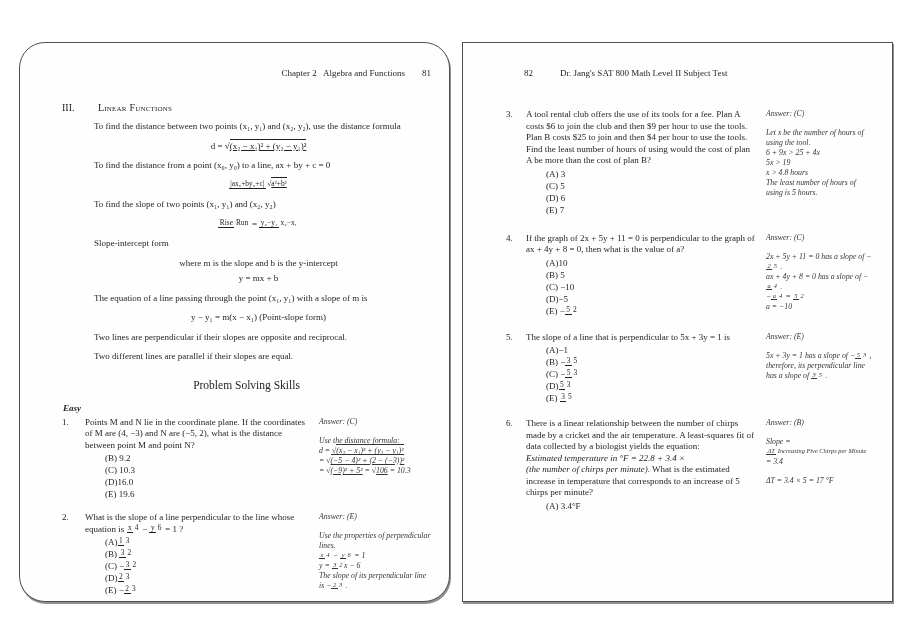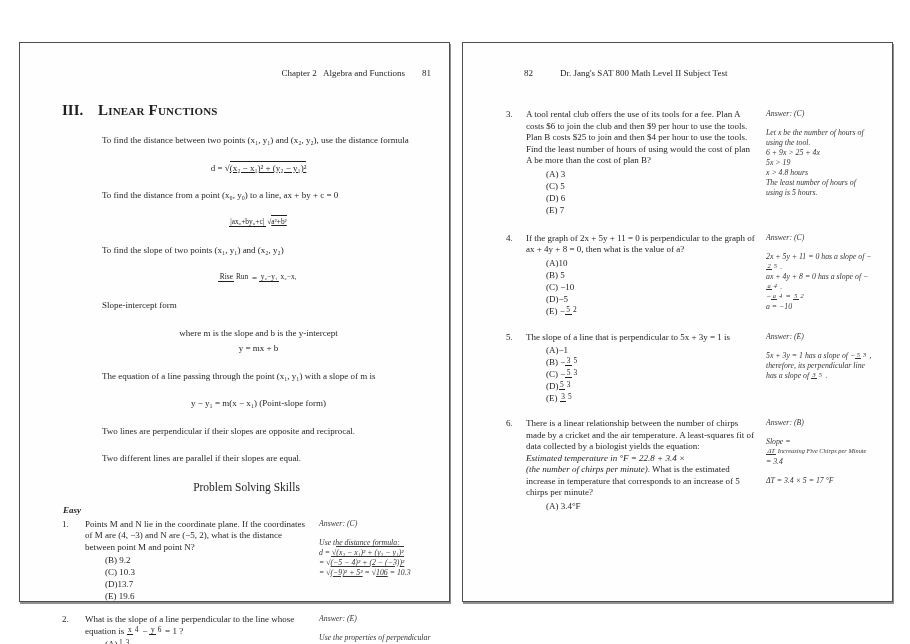--- a/index.html
+++ b/index.html
@@ -1,35 +1,35 @@
 <!DOCTYPE html>
 <html><head>
 <meta charset="utf-8">
 <style>
   html,body{margin:0;padding:0;width:910px;height:644px;background:#ffffff;overflow:hidden;}
   body{font-family:"Liberation Serif","DejaVu Serif",serif;color:#1f1f1f;}
   .canvas{position:relative;width:910px;height:644px;background:#ffffff;}
   .page{position:absolute;top:42px;width:431px;height:560px;background:#fffefe;
         border:1px solid #4e4e4e;box-sizing:border-box;box-shadow:1px 2px 0 0 #909090;}
-  .page-left{left:19px;}
+  .page-left{left:19px;border-radius:26px;}
   .page-right{left:462px;}
   .inner{padding:15px 18px 0 42px;}
   .inner-r{padding:15px 18px 0 43px;}
 
   .hdr{font-size:9px;line-height:10px;white-space:pre;}
   .hdr-left{text-align:right;}
   .hdr .gapnum{margin-left:17px;}
   .hdr-right .gaptitle{margin-left:27px;}
 
-  .sec{margin-top:14px;font-size:15px;font-weight:bold;display:flex;}
+  .sec{margin-top:14px;font-size:10px;font-weight:normal;display:flex;}
   .sec-num{width:36px;}
   .sec-title{font-variant:small-caps;letter-spacing:.2px;}
 
   .tx{margin-left:24px;font-size:9px;line-height:11.5px;}
-  .tx p{margin:16px;}
+  .tx p{margin:8px;}
   .fcenter{text-align:center;margin:2px 0;}
   .mt4{margin-top:4px;} .mt10{margin-top:10px;} .mt12{margin-top:12px;}
 
   .ptitle{margin-top:16px;text-align:center;font-size:11.5px;font-weight:normal;}
   .easy{margin-top:12px;margin-left:1px;font-size:9px;font-weight:bold;font-style:italic;}
 
   .q{display:flex;align-items:flex-start;font-size:9px;line-height:11.5px;}
   .qnum{width:23px;flex:none;}
   .qbody{flex:none;}
   .q-l .qbody{width:225px;}
@@ -102,21 +102,21 @@
       <div class="ptitle">Problem Solving Skills</div>
       <div class="easy">Easy</div>
 
       <div class="q q-l mt4">
         <div class="qnum">1.</div>
         <div class="qbody">
           <p>Points M and N lie in the coordinate plane. If the coordinates of M are (4, −3) and N are (−5, 2), what is the distance between point M and point N?</p>
           <div class="opts">
             <div class="opt">(B) 9.2</div>
             <div class="opt">(C) 10.3</div>
-            <div class="opt">(D)13.7</div>
+            <div class="opt">(D)16.0</div>
             <div class="opt">(E) 19.6</div>
           </div>
         </div>
         <div class="qans">
           <div class="ans-label">Answer: (C)</div>
           <div class="sol">
             <p>Use the distance formula:</p>
             <p>d = <span class="sq">√<span class="rad">(x₂ − x₁)² + (y₂ − y₁)²</span></span></p>
             <p>= <span class="sq">√<span class="rad">(−5 − 4)² + (2 − (−3))²</span></span></p>
             <p>= <span class="sq">√<span class="rad">(−9)² + 5²</span></span> = <span class="sq">√<span class="rad">106</span></span> = 10.3</p>

